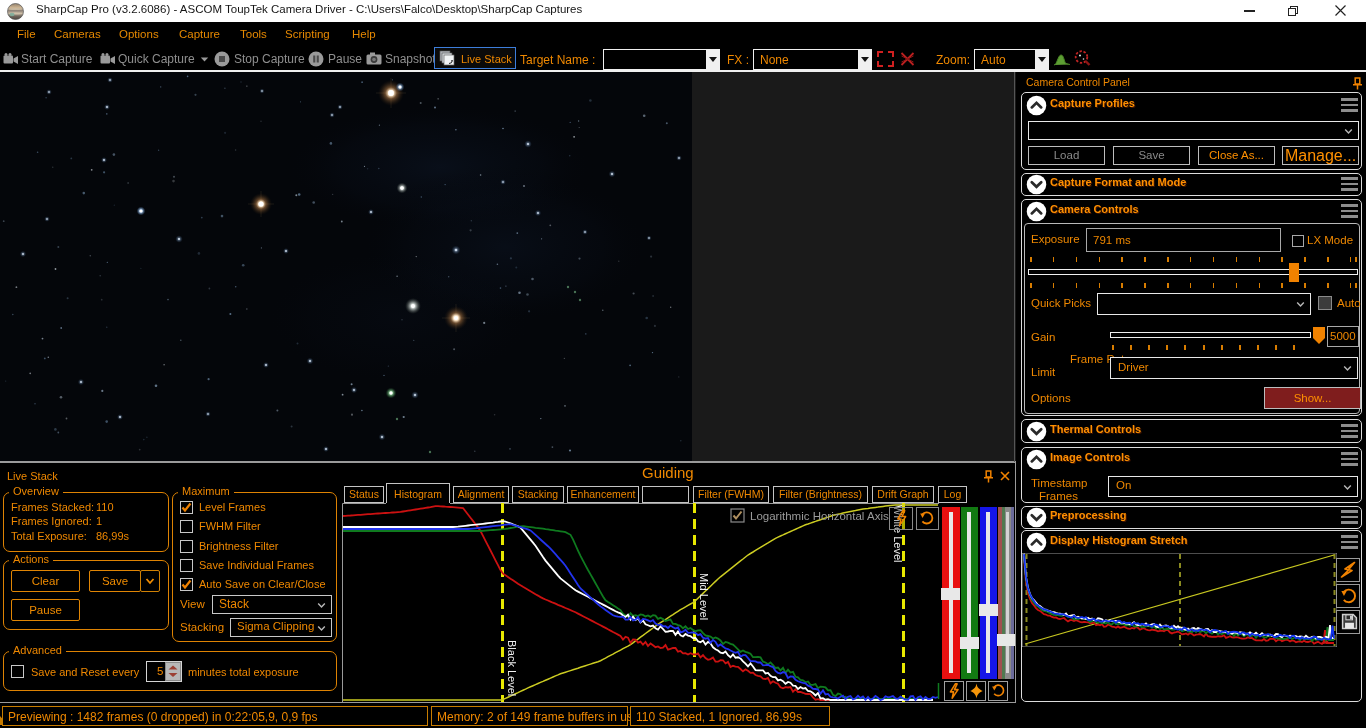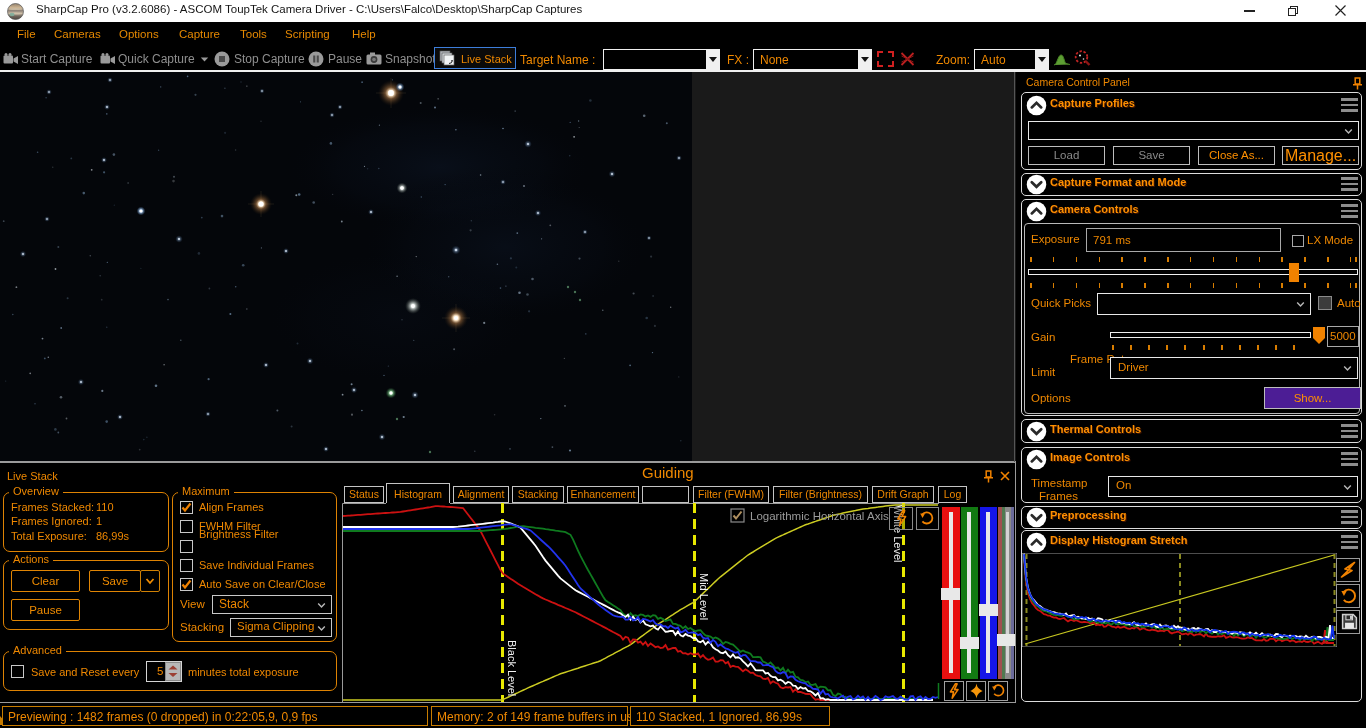--- a/index.html
+++ b/index.html
@@ -489,21 +489,21 @@
 <div class="ab" style="left:1327px;top:326px;width:32px;height:21px;border:1px solid #a8a8a8;background:#000;"></div>
 <div class="ab" style="left:1330px;top:330px;height:14px;color:#ef8800;font-size:11.5px;">5000</div>
 <div class="ab lbl" style="left:1031px;top:353px;height:14px;padding-left:39px;">Frame Rate</div>
 <div class="ab lbl" style="left:1031px;top:366px;height:14px;">Limit</div>
 <div class="ab" style="left:1110px;top:357px;width:248px;height:22px;border:1px solid #e8e8e8;background:#000;"></div>
     <div class="ab" style="left:1118px;top:361.0px;width:226px;height:14.5px;color:#ef8800;font-size:11.5px;white-space:nowrap;overflow:hidden;">Driver</div>
     <svg class="ab" style="left:1343px;top:365.0px;" width="9" height="7" viewBox="0 0 9 7">
       <path d="M1.2 1.5 L4.5 5 L7.8 1.5" stroke="#b8b8b8" stroke-width="1.4" fill="none"></path>
     </svg>
 <div class="ab lbl" style="left:1031px;top:392px;height:14px;">Options</div>
-<div class="ab" style="left:1264px;top:387px;width:97px;height:22px;border:1px solid #bdbdbd;background:#4c1d95;color:#ff9000;font-size:11.5px;text-align:center;line-height:20px;">Show...</div>
+<div class="ab" style="left:1264px;top:387px;width:97px;height:22px;border:1px solid #bdbdbd;background:#7f1d1d;color:#ff9000;font-size:11.5px;text-align:center;line-height:20px;">Show...</div>
 <div class="ab" style="left:1021px;top:419px;width:341px;height:24px;border:1px solid #dcdcdc;border-radius:5px;background:#000;"></div>
 <svg class="ab" style="left:1026px;top:421px;" width="21" height="21" viewBox="0 0 20 20">
       <circle cx="10" cy="10" r="9.3" fill="#fff"></circle>
       <path d="M5.5 7.8 L10 12.2 L14.5 7.8" stroke="#2a2a2a" stroke-width="2.6" fill="none" stroke-linecap="round"></path>
     </svg>
 <div class="ab" style="left:1050px;top:423px;height:16px;color:#ff9000;font-size:11px;font-weight:bold;white-space:nowrap;text-shadow:1px 1px 0 #401400;">Thermal Controls</div>
 <div class="ab" style="left:1341px;top:424.0px;width:17px;height:2.5px;background:#8d8d8d;"></div>
     <div class="ab" style="left:1341px;top:429.5px;width:17px;height:2.5px;background:#8d8d8d;"></div>
     <div class="ab" style="left:1341px;top:435.0px;width:17px;height:2.5px;background:#8d8d8d;"></div>
 <div class="ab" style="left:1021px;top:447px;width:341px;height:56px;border:1px solid #dcdcdc;border-radius:5px;background:#000;"></div>
@@ -593,25 +593,25 @@
 <svg class="ab" style="left:145px;top:577px;" width="10" height="9" viewBox="0 0 10 9">
       <path d="M1.5 2 L5 6 L8.5 2" stroke="#f08c00" stroke-width="1.8" fill="none"></path>
     </svg>
 <div class="ab" style="left:11px;top:599px;width:69px;height:22px;border:1px solid #e08504;background:#000;color:#f08c00;font-size:11.5px;text-align:center;line-height:20px;border-radius:2px;">Pause</div>
 <div class="ab" style="left:172px;top:492px;width:165px;height:150px;border:1px solid #de8303;border-radius:7px;"></div>
     <div class="ab" style="left:178px;top:485px;height:13px;background:#000;padding:0 4px;color:#ef8800;font-size:11px;line-height:13px;white-space:nowrap;">Maximum</div>
 <div class="ab" style="left:180px;top:501px;width:13px;height:13px;border:1px solid #c8c8c8;background:#000;"></div>
     <svg class="ab" style="left:180px;top:501px;" width="13" height="13" viewBox="0 0 13 13">
       <path d="M2.5 6.5 L5 9.5 L10.5 2.5" stroke="#f08200" stroke-width="2.2" fill="none"></path>
     </svg>
-<div class="ab" style="left:199px;top:501px;height:14px;color:#ef8800;font-size:11px;white-space:nowrap;">Align Frames</div>
+<div class="ab" style="left:199px;top:501px;height:14px;color:#ef8800;font-size:11px;white-space:nowrap;">Level Frames</div>
 <div class="ab" style="left:180px;top:520px;width:13px;height:13px;border:1px solid #c8c8c8;background:#000;"></div>
 <div class="ab" style="left:199px;top:520px;height:14px;color:#ef8800;font-size:11px;white-space:nowrap;">FWHM Filter</div>
 <div class="ab" style="left:180px;top:540px;width:13px;height:13px;border:1px solid #c8c8c8;background:#000;"></div>
-<div class="ab" style="left:199px;top:528px;height:14px;color:#ef8800;font-size:11px;white-space:nowrap;">Brightness Filter</div>
+<div class="ab" style="left:199px;top:540px;height:14px;color:#ef8800;font-size:11px;white-space:nowrap;">Brightness Filter</div>
 <div class="ab" style="left:180px;top:559px;width:13px;height:13px;border:1px solid #c8c8c8;background:#000;"></div>
 <div class="ab" style="left:199px;top:559px;height:14px;color:#ef8800;font-size:11px;white-space:nowrap;">Save Individual Frames</div>
 <div class="ab" style="left:180px;top:578px;width:13px;height:13px;border:1px solid #c8c8c8;background:#000;"></div>
     <svg class="ab" style="left:180px;top:578px;" width="13" height="13" viewBox="0 0 13 13">
       <path d="M2.5 6.5 L5 9.5 L10.5 2.5" stroke="#f08200" stroke-width="2.2" fill="none"></path>
     </svg>
 <div class="ab" style="left:199px;top:578px;height:14px;color:#ef8800;font-size:11px;white-space:nowrap;">Auto Save on Clear/Close</div>
 <div class="ab" style="left:180px;top:598px;height:14px;color:#ef8800;font-size:11.5px;">View</div>
 <div class="ab" style="left:212px;top:595px;width:120px;height:19px;border:1px solid #c8c8c8;background:#000;"></div>
     <div class="ab" style="left:219px;top:597px;width:101px;height:15px;color:#ef8800;font-size:12px;white-space:nowrap;overflow:hidden;">Stack</div>

